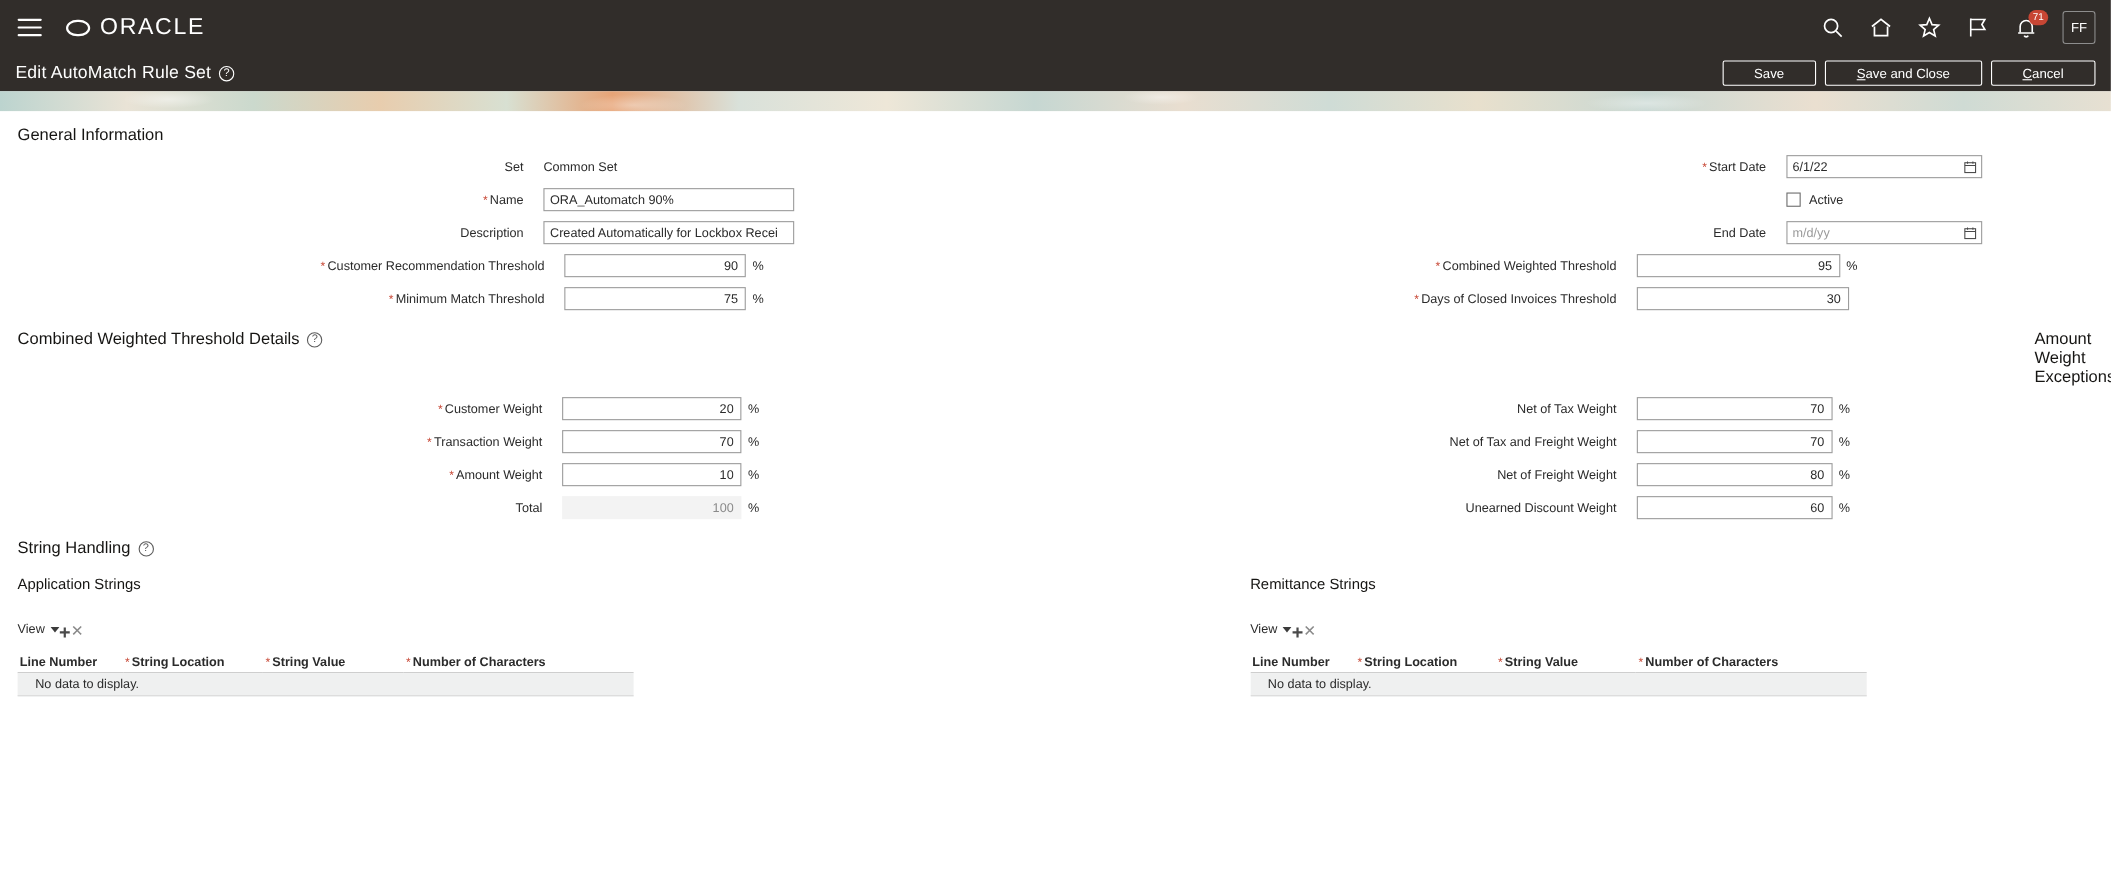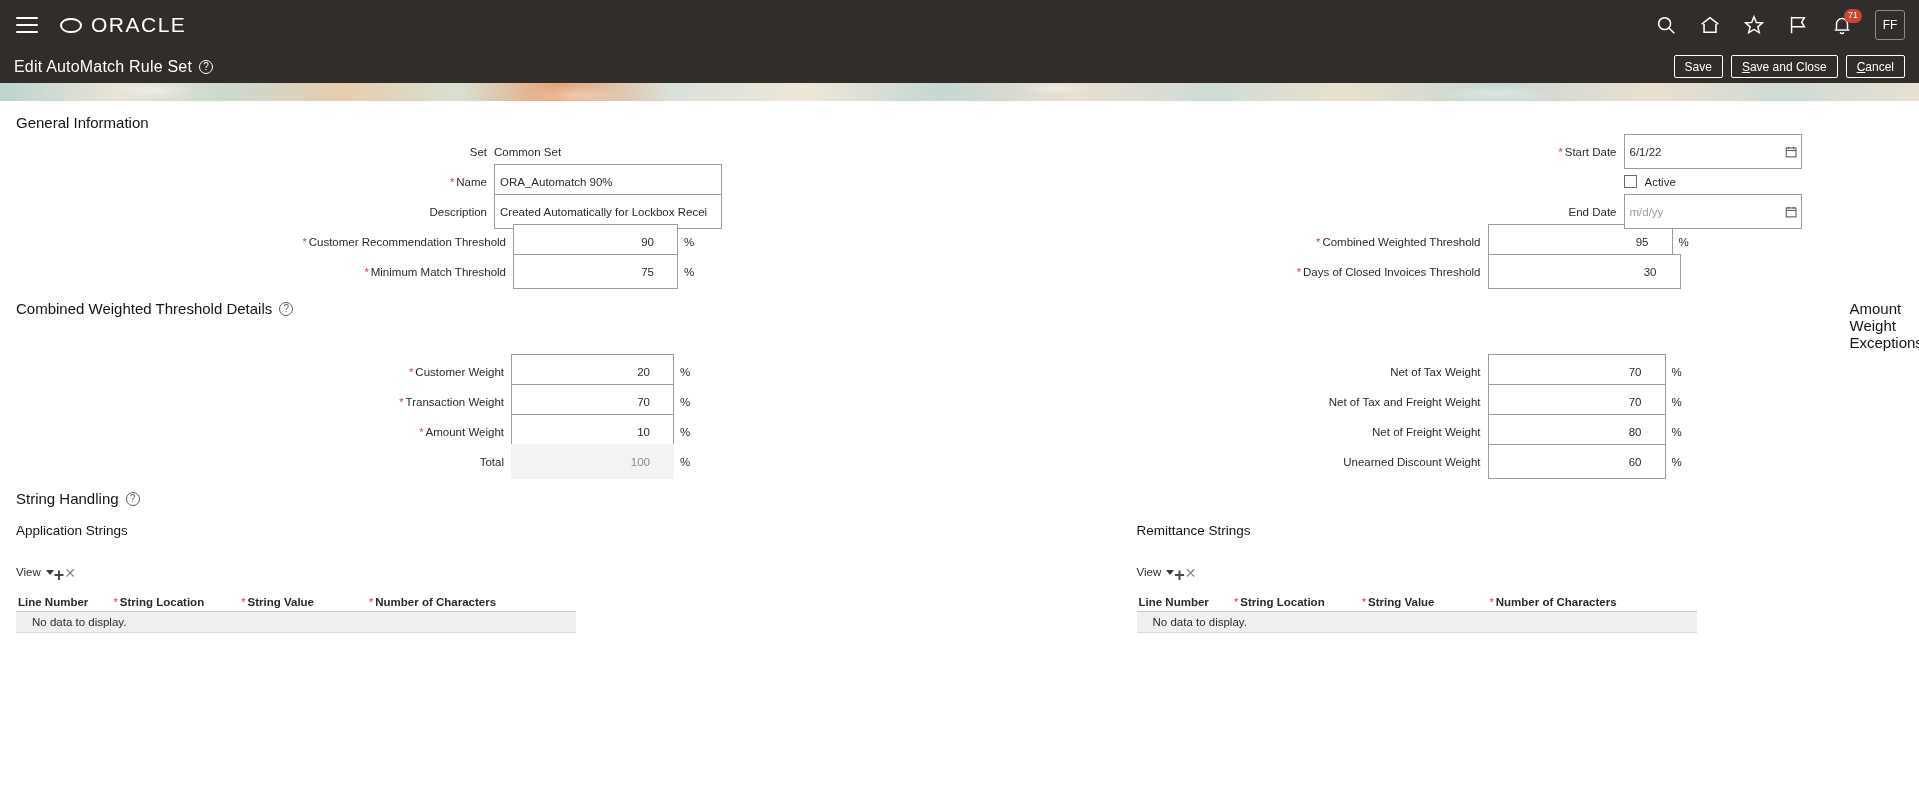--- a/index.html
+++ b/index.html
@@ -95,21 +95,21 @@
     cursor: pointer;
   }
   .title-actions { margin-left: auto; display: flex; gap: 8px; align-items: center; }
   .btn {
     background: transparent;
     border: 1px solid #ffffff;
     color: #ffffff;
     font-size: 12px;
     font-family: "Liberation Sans", sans-serif;
     height: 23px;
-    padding: 0 10px;
+    padding: 0 28px;
     border-radius: 2px;
     cursor: pointer;
     white-space: nowrap;
   }
   .btn u { text-decoration: underline; }
   
   .banner {
     height: 18px;
     background: linear-gradient(90deg,
       #bcd4cf 0%, #e9e3d6 6%, #cbd9cd 12%, #e8cdae 18%, #d8e0d2 24%,
@@ -143,37 +143,37 @@
   .field-row {
     display: flex;
     align-items: center;
     height: 29px;
     margin-bottom: 1px;
   }
   .lbl {
     font-size: 11.5px;
     color: #2b2b2b;
     text-align: right;
-    padding-right: 7px;
+    padding-right: 18px;
     white-space: nowrap;
   }
   .req { color: #c74634; margin-right: 2px; font-size: 11px; }
   .val-static { font-size: 11.5px; color: #2b2b2b; }
   input.txt {
     font-family: "Liberation Sans", sans-serif;
     font-size: 11.5px;
     color: #2b2b2b;
     border: 1px solid #9c9c9c;
     background: #ffffff;
-    height: 35px;
+    height: 21px;
     padding: 0 5px;
     border-radius: 0;
   }
   input.txt::placeholder { color: #9a9a9a; }
-  input.num { text-align: right; padding-right: 23px; }
+  input.num { text-align: right; padding-right: 6px; }
   input.ro {
     background: #f3f3f3;
     border: 1px solid transparent;
     color: #8a8a8a;
   }
   .pct { font-size: 11.5px; color: #2b2b2b; margin-left: 6px; }
   .date-wrap { position: relative; display: inline-block; }
   .date-wrap .cal {
     position: absolute; right: 4px; top: 50%; transform: translateY(-50%);
     width: 13px; height: 13px; cursor: pointer;

